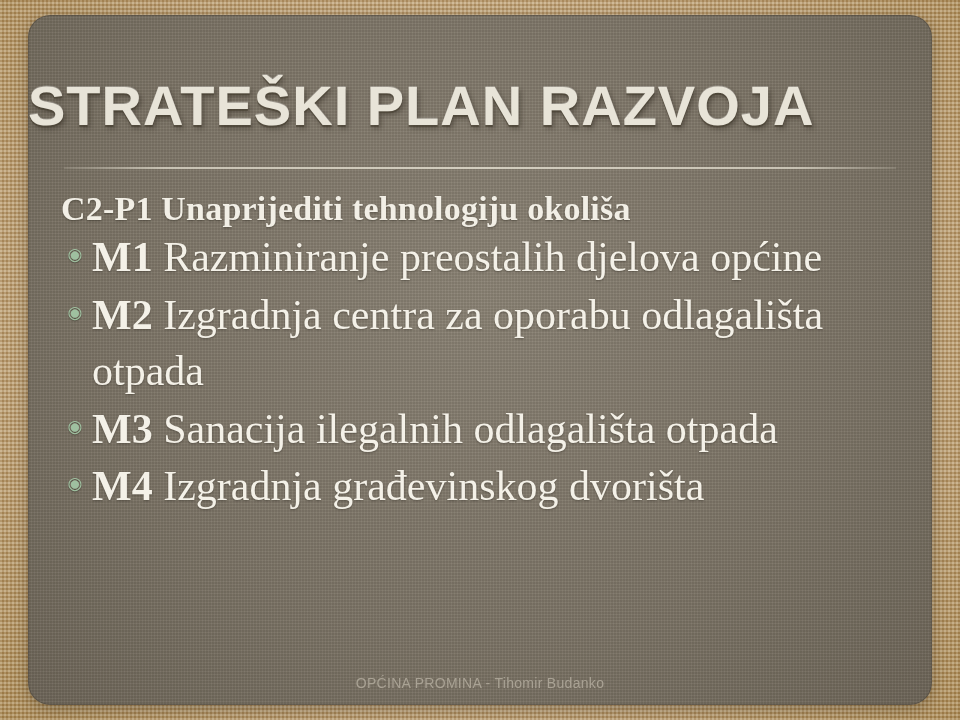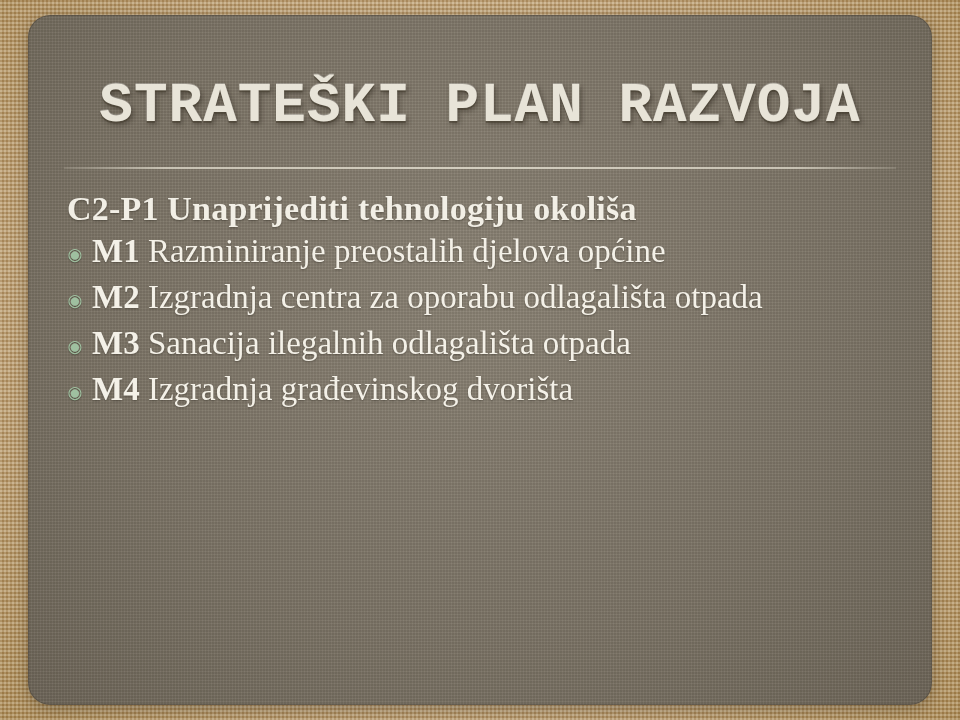--- a/index.html
+++ b/index.html
@@ -50,31 +50,30 @@
     box-shadow: 0 0 0 1px rgba(60,52,40,0.35) inset, 0 4px 16px rgba(0,0,0,0.25);
     overflow: hidden;
   }
 
   
   .title {
     position: absolute;
     left: 0;
     right: 0;
     top: 62px;
-    text-align: center;
     font-size: 56px;
     line-height: 1.05;
     font-weight: bold;
     letter-spacing: 1px;
     color: #e8e4d8;
     text-shadow:
       0 2px 0 rgba(70,62,48,0.55),
       0 -1px 0 rgba(255,255,255,0.25),
       2px 3px 5px rgba(40,34,24,0.45);
-    font-family: Liberation Mono, monospace;
+    font-family: Liberation Sans, sans-serif;
   }
   .title-rule {
     position: absolute;
     left: 36px;
     right: 36px;
     top: 152px;
     height: 2px;
     background: linear-gradient(90deg,
       rgba(225,220,205,0.15) 0%,
       rgba(225,220,205,0.75) 12%,
@@ -88,21 +87,21 @@
     position: absolute;
     left: 30px;
     right: 24px;
     top: 175px;
   }
 
   .heading {
     font-size: 34px;
     font-weight: bold;
     color: #f2efe6;
-    margin: 0 0 2px 9px;
+    margin: 0 0 2px 3px;
     letter-spacing: 0.2px;
     text-shadow: 0 1px 2px rgba(35,30,22,0.45);
   }
 
   ul.bullets {
     list-style: none;
     margin: 0;
     padding: 0;
   }
   ul.bullets > li {
@@ -115,21 +114,21 @@
     width: 34px;
     padding-top: 16px;
     text-align: center;
     font-size: 17px;
     color: #9fc0a0;
     line-height: 1;
     text-shadow: 0 1px 1px rgba(30,30,20,0.4);
   }
   .bullet-text {
     flex: 1 1 auto;
-    font-size: 33px;
+    font-size: 42px;
     line-height: 1.33;
     color: #f4f1e8;
     text-shadow: 0 1px 2px rgba(35,30,22,0.40);
     padding-right: 10px;
   }
   .bullet-text .code {
     font-weight: bold;
   }
 
   
@@ -172,14 +171,15 @@
           <span class="bullet-text"><span class="code">M3</span><span> Sanacija ilegalnih odlagališta otpada</span></span>
         </li>
         <li>
           <span class="bullet-marker">◉</span>
           <span class="bullet-text"><span class="code">M4</span><span> Izgradnja građevinskog dvorišta</span></span>
         </li>
       </ul>
 
     </div>
 
+    <div class="footer">OPĆINA PROMINA - Tihomir Budanko</div>
   </div>
 </div>
 
 </body></html>

